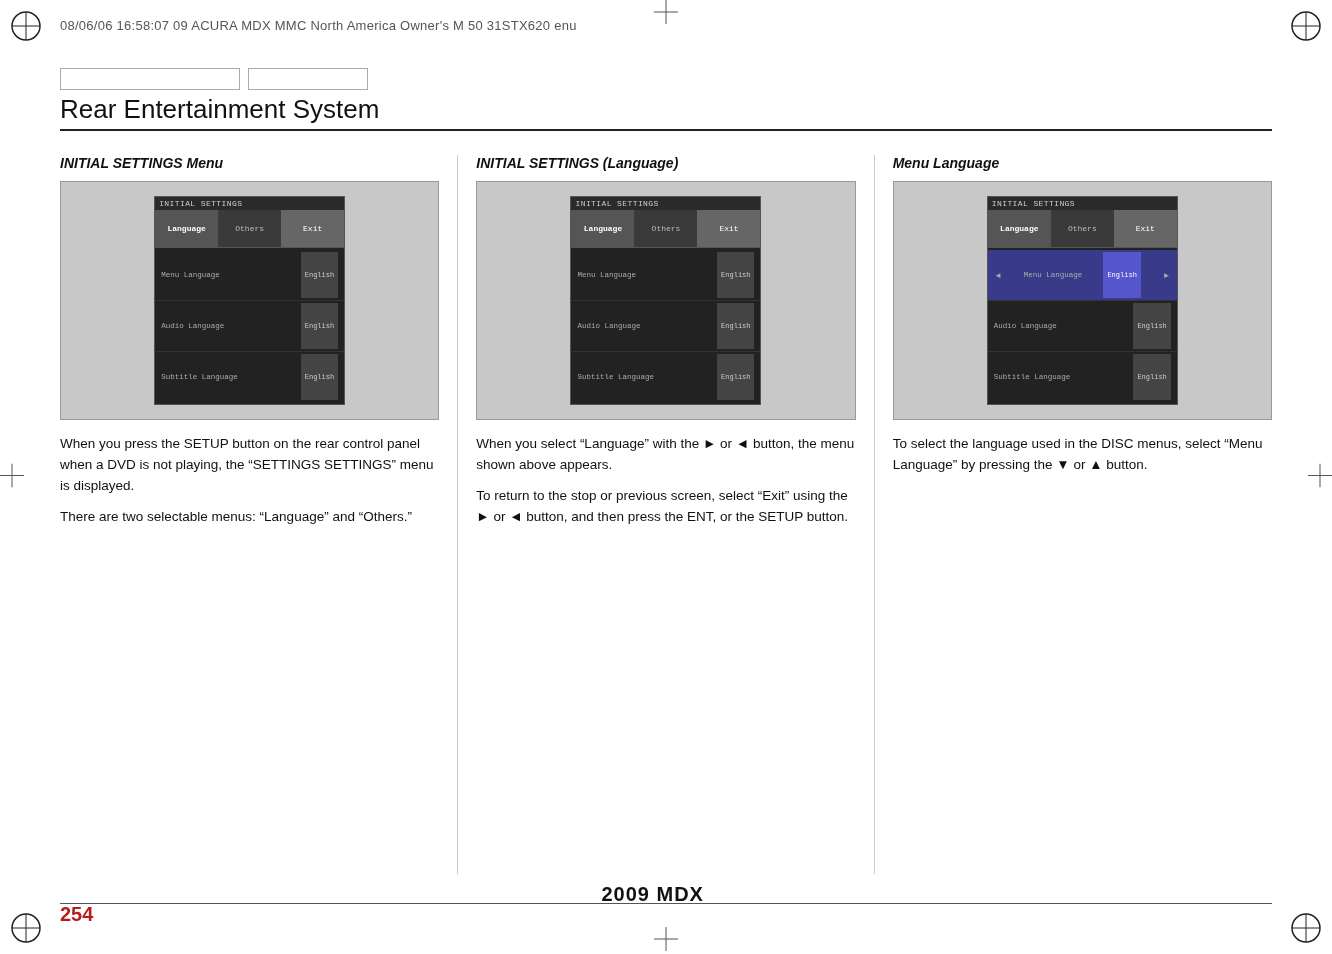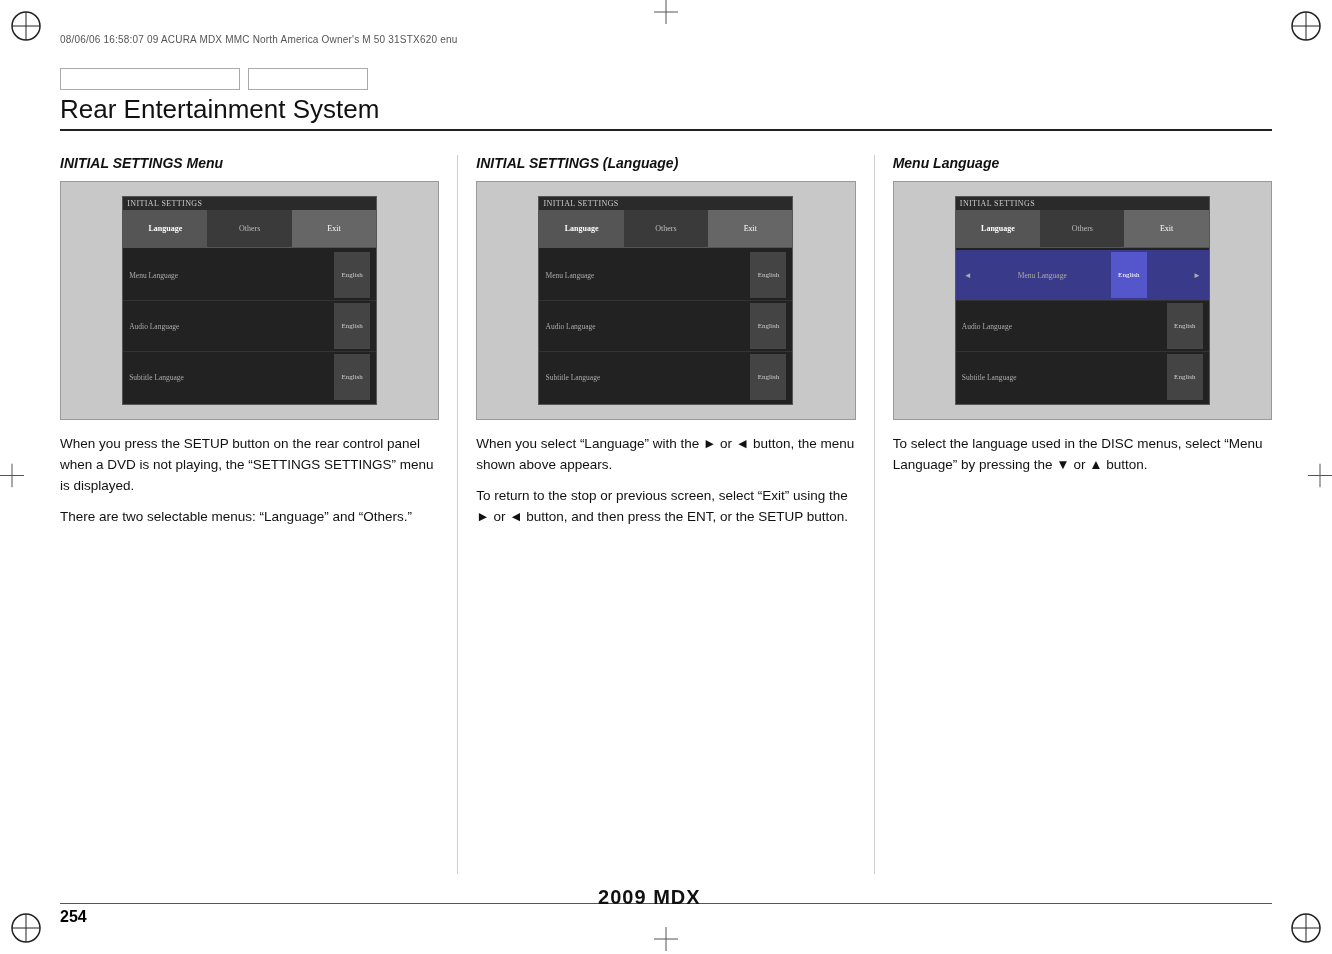--- a/index.html
+++ b/index.html
@@ -23,24 +23,23 @@
     .corner-tl { top: 8px; left: 8px; }
     .corner-tr { top: 8px; right: 8px; }
     .corner-bl { bottom: 8px; left: 8px; }
     .corner-br { bottom: 8px; right: 8px; }
 
     
     .meta-line {
       position: absolute;
       top: 18px;
       left: 60px;
-      font-size: 10px;
+      font-size: 13px;
       color: #555;
       letter-spacing: 0.02em;
-      margin-top: 16px;
     }
 
     
     .crosshair-top {
       position: absolute;
       top: 0px;
       left: 50%;
       transform: translateX(-50%);
     }
     .crosshair-bottom {
@@ -138,22 +137,22 @@
       display: flex;
       align-items: center;
       justify-content: center;
     }
 
     
     .dvd-panel {
       background: #1a1a1a;
       border: 1px solid #555;
       padding: 0;
-      width: 255px;
-      font-family: Liberation Serif, serif;
+      width: 191px;
+      font-family: Liberation Mono, monospace;
     }
     .dvd-header {
       background: #2a2a2a;
       color: #ccc;
       font-size: 8px;
       padding: 2px 4px;
       letter-spacing: 0.05em;
     }
     .dvd-tabs {
       display: flex;
@@ -226,23 +225,23 @@
     .page-footer {
       position: absolute;
       bottom: 28px;
       left: 60px;
       right: 60px;
       display: flex;
       align-items: center;
       justify-content: space-between;
     }
     .page-number {
-      font-size: 16px;
+      font-size: 20px;
       font-weight: bold;
-      color: #000000;
+      color: #b91c1c;
       margin-top: 40px;
     }
     .model-year {
       font-size: 20px;
       font-weight: bold;
       color: #111;
       letter-spacing: 0.05em;
     }
     .footer-line {
       position: absolute;

